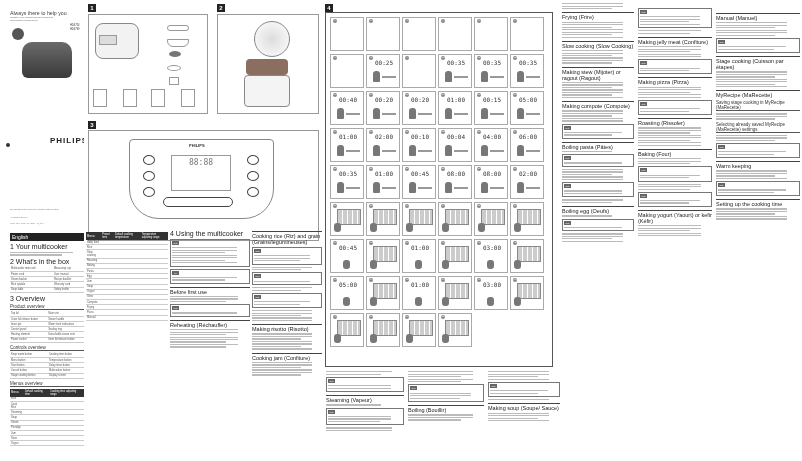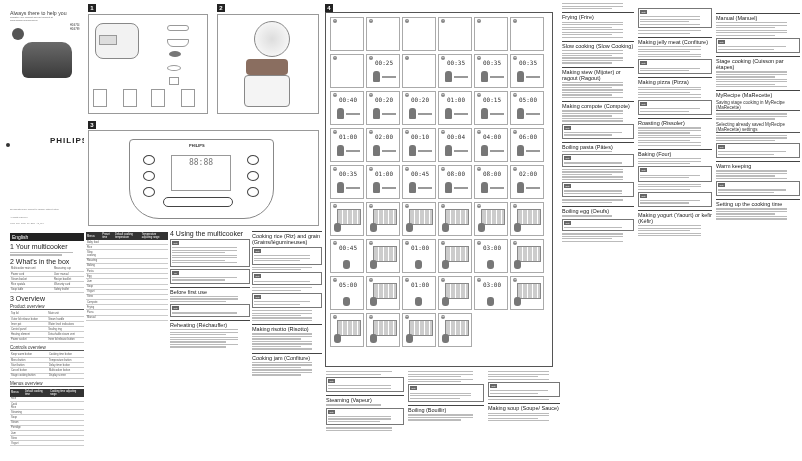--- a/index.html
+++ b/index.html
@@ -205,21 +205,21 @@
 </div>
 
 <div class="panelnum" style="left:217px;top:4px">2</div>
 <div class="frame" style="left:217px;top:14px;width:102px;height:100px">
   <div style="position:absolute;left:36px;top:6px;width:36px;height:36px;border-radius:50%;border:1px solid #888;background:radial-gradient(#ddd,#fff)"></div>
   <div style="position:absolute;left:28px;top:44px;width:42px;height:16px;background:#8a6e60;border-radius:4px"></div>
   <div style="position:absolute;left:26px;top:60px;width:46px;height:32px;border-radius:4px;border:1px solid #888;background:#f4f4f4"></div>
 </div>
 
 <div class="panelnum" style="left:88px;top:121px">3</div>
-<div class="frame" style="left:88px;top:130px;width:231px;height:96px">
+<div class="frame" style="left:88px;top:130px;width:231px;height:111px">
   <div style="position:absolute;left:40px;top:8px;width:145px;height:80px;border:1px solid #888;border-radius:4px 4px 30px 30px"></div>
   <div style="position:absolute;left:100px;top:12px;font-size:4px;font-weight:bold">PHILIPS</div>
   <div style="position:absolute;left:82px;top:24px;width:60px;height:36px;border:1px solid #999;font-family:'DejaVu Sans Mono',monospace;font-size:8px;text-align:center;padding-top:2px;color:#777">88:88</div>
   <div style="position:absolute;left:54px;top:24px;width:12px;height:10px;border:1px solid #444;border-radius:50%"></div>
   <div style="position:absolute;left:54px;top:40px;width:12px;height:10px;border:1px solid #444;border-radius:50%"></div>
   <div style="position:absolute;left:54px;top:56px;width:12px;height:10px;border:1px solid #444;border-radius:50%"></div>
   <div style="position:absolute;left:158px;top:24px;width:12px;height:10px;border:1px solid #444;border-radius:50%"></div>
   <div style="position:absolute;left:158px;top:40px;width:12px;height:10px;border:1px solid #444;border-radius:50%"></div>
   <div style="position:absolute;left:158px;top:56px;width:12px;height:10px;border:1px solid #444;border-radius:50%"></div>
   <div style="position:absolute;left:74px;top:66px;width:70px;height:10px;border:1px solid #444;border-radius:6px"></div>

